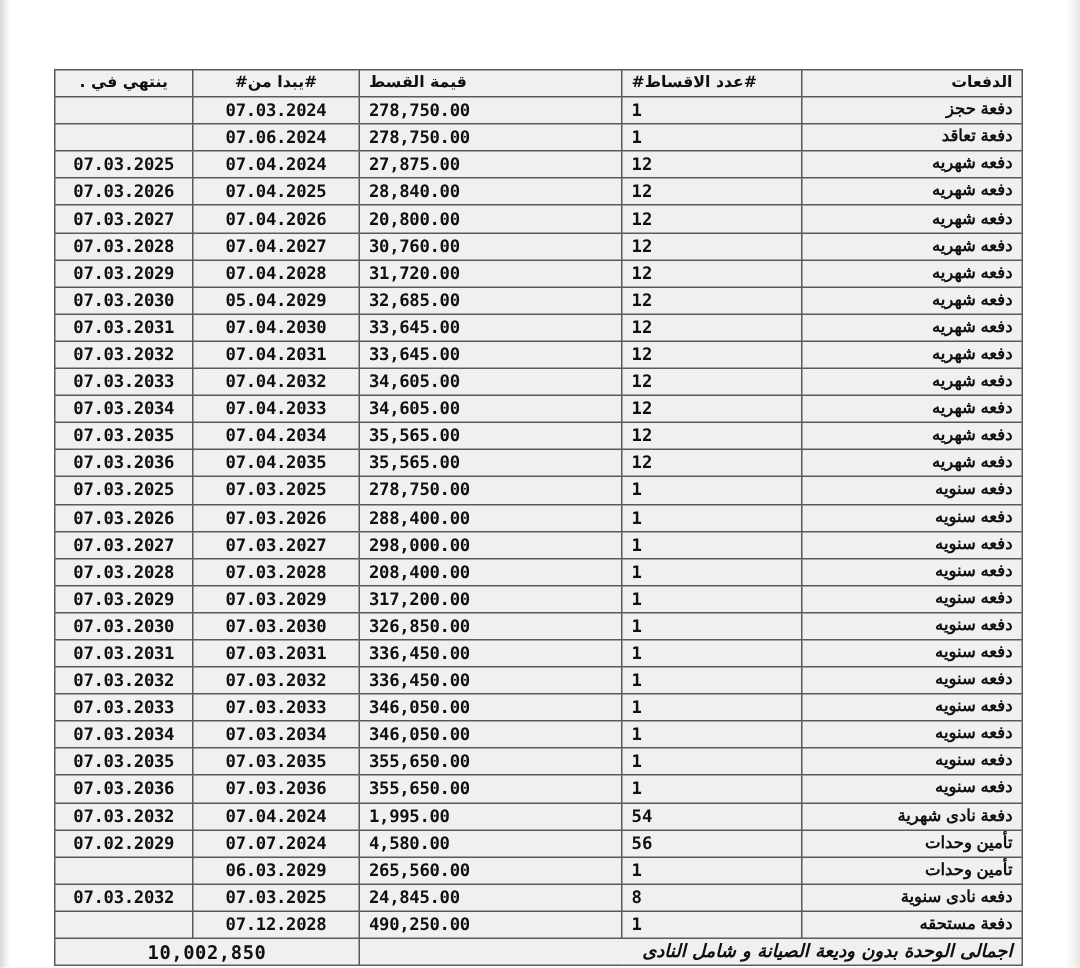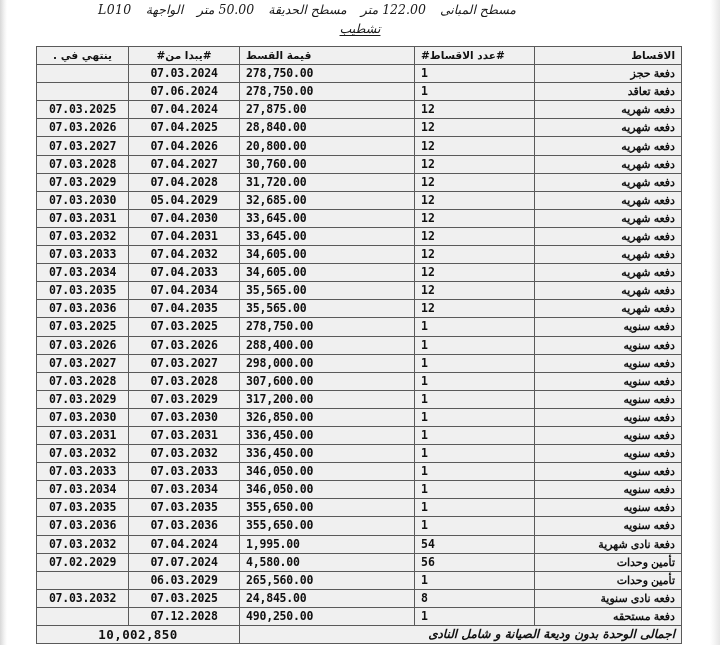--- a/index.html
+++ b/index.html
@@ -172,39 +172,33 @@
   }
 </style>
 </head>
 <body>
 
 <div class="page-edge-left"></div>
 <div class="page-edge-right"></div>
 
 <div class="sheet">
 
-  <div class="doc-header">
-    <div class="title-line">
-      <span class="seg">مسطح المبانى</span><span class="seg">122.00 متر</span><span class="seg">مسطح الحديقة</span><span class="seg">50.00 متر</span><span class="seg">الواجهة</span><span class="seg">L010</span>
-    </div>
-    <div class="subtitle">تشطيب</div>
-  </div>
 
   <div class="table-wrap">
     <table class="sched">
       <colgroup>
         <col class="c-label">
         <col class="c-count">
         <col class="c-amount">
         <col class="c-start">
         <col class="c-end">
       </colgroup>
       <thead>
         <tr>
-          <th class="cell-label">الاقساط</th>
+          <th class="cell-label">الدفعات</th>
           <th class="cell-count">#عدد الاقساط#</th>
           <th class="cell-amount">قيمة القسط</th>
           <th class="cell-date">#يبدا من#</th>
           <th class="cell-date">ينتهي في .</th>
         </tr>
       </thead>
       <tbody id="sched-body">
           <tr>
             <td class="cell-label">دفعة حجز</td>
             <td class="cell-count">1</td>
@@ -320,21 +314,21 @@
           <tr>
             <td class="cell-label">دفعه سنويه</td>
             <td class="cell-count">1</td>
             <td class="cell-amount">298,000.00</td>
             <td class="cell-date">07.03.2027</td>
             <td class="cell-date">07.03.2027</td>
           </tr>
           <tr>
             <td class="cell-label">دفعه سنويه</td>
             <td class="cell-count">1</td>
-            <td class="cell-amount">307,600.00</td>
+            <td class="cell-amount">208,400.00</td>
             <td class="cell-date">07.03.2028</td>
             <td class="cell-date">07.03.2028</td>
           </tr>
           <tr>
             <td class="cell-label">دفعه سنويه</td>
             <td class="cell-count">1</td>
             <td class="cell-amount">317,200.00</td>
             <td class="cell-date">07.03.2029</td>
             <td class="cell-date">07.03.2029</td>
           </tr>

